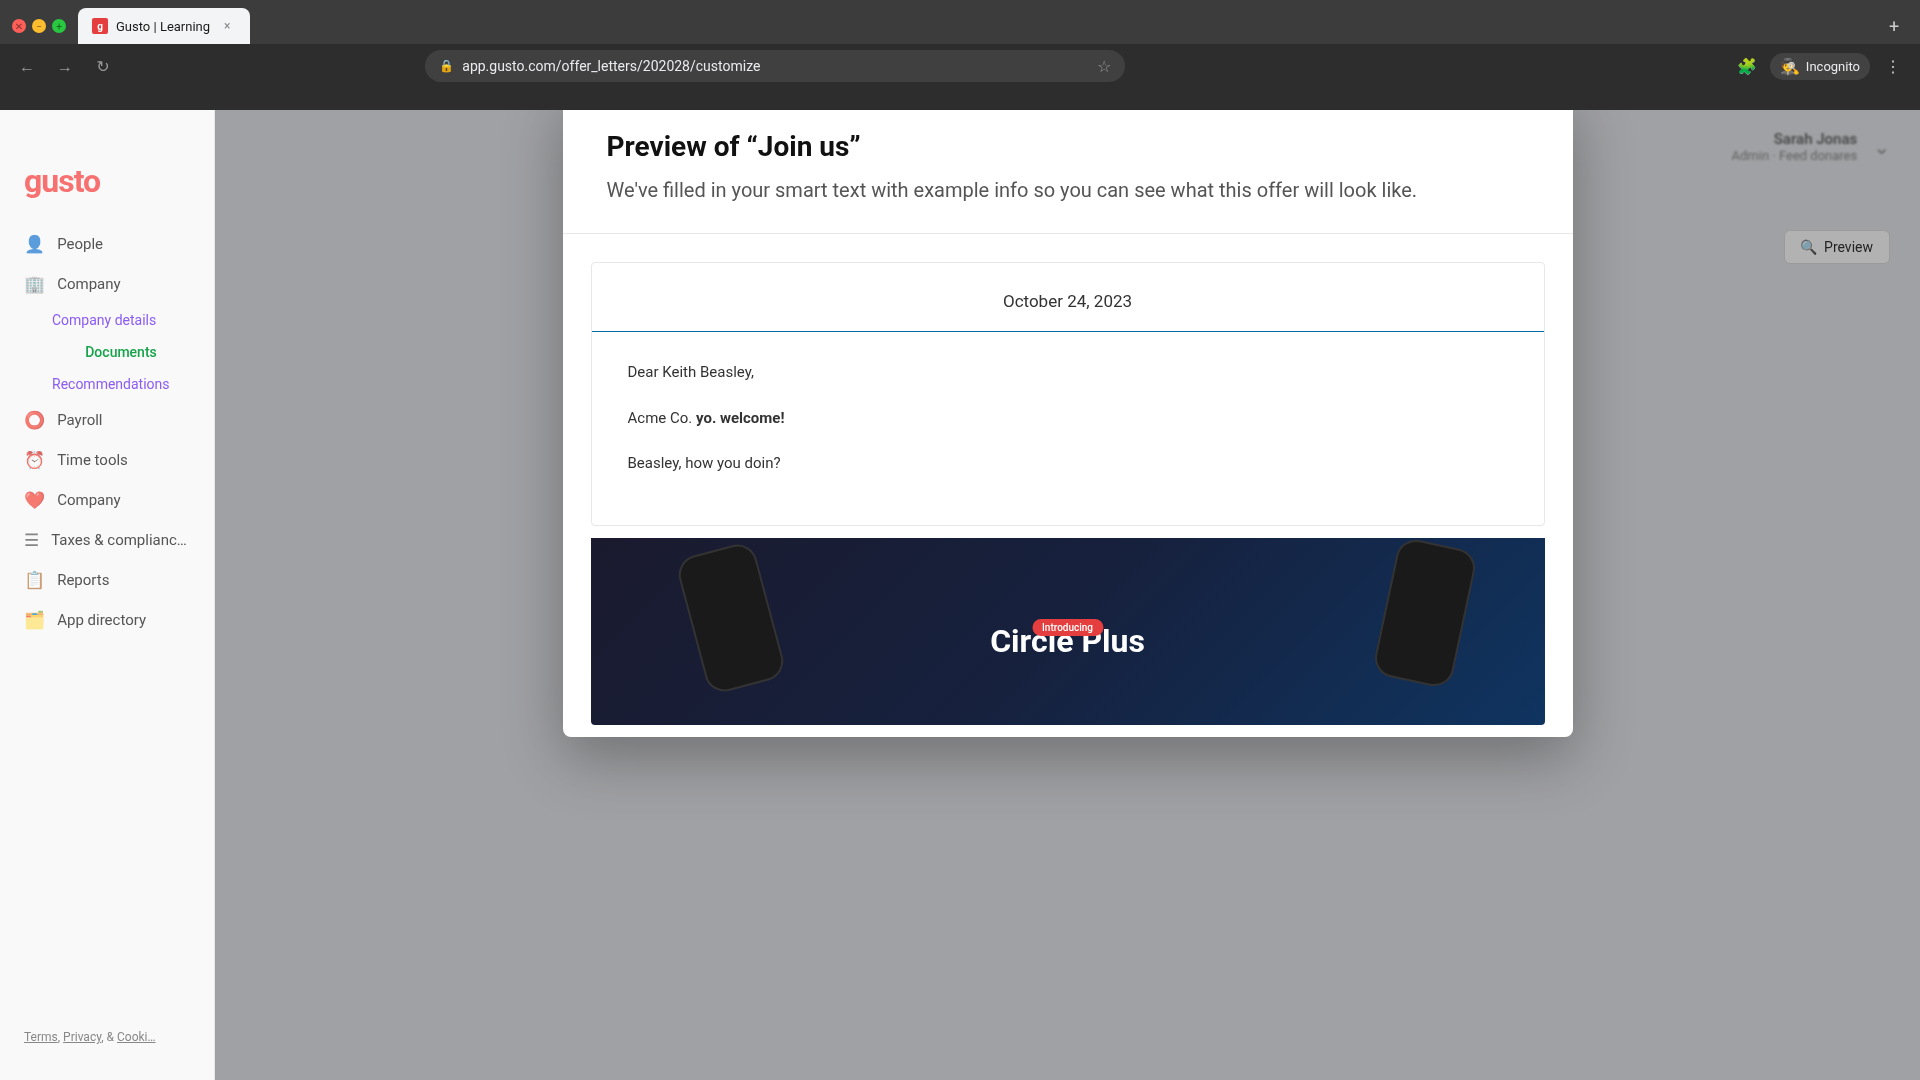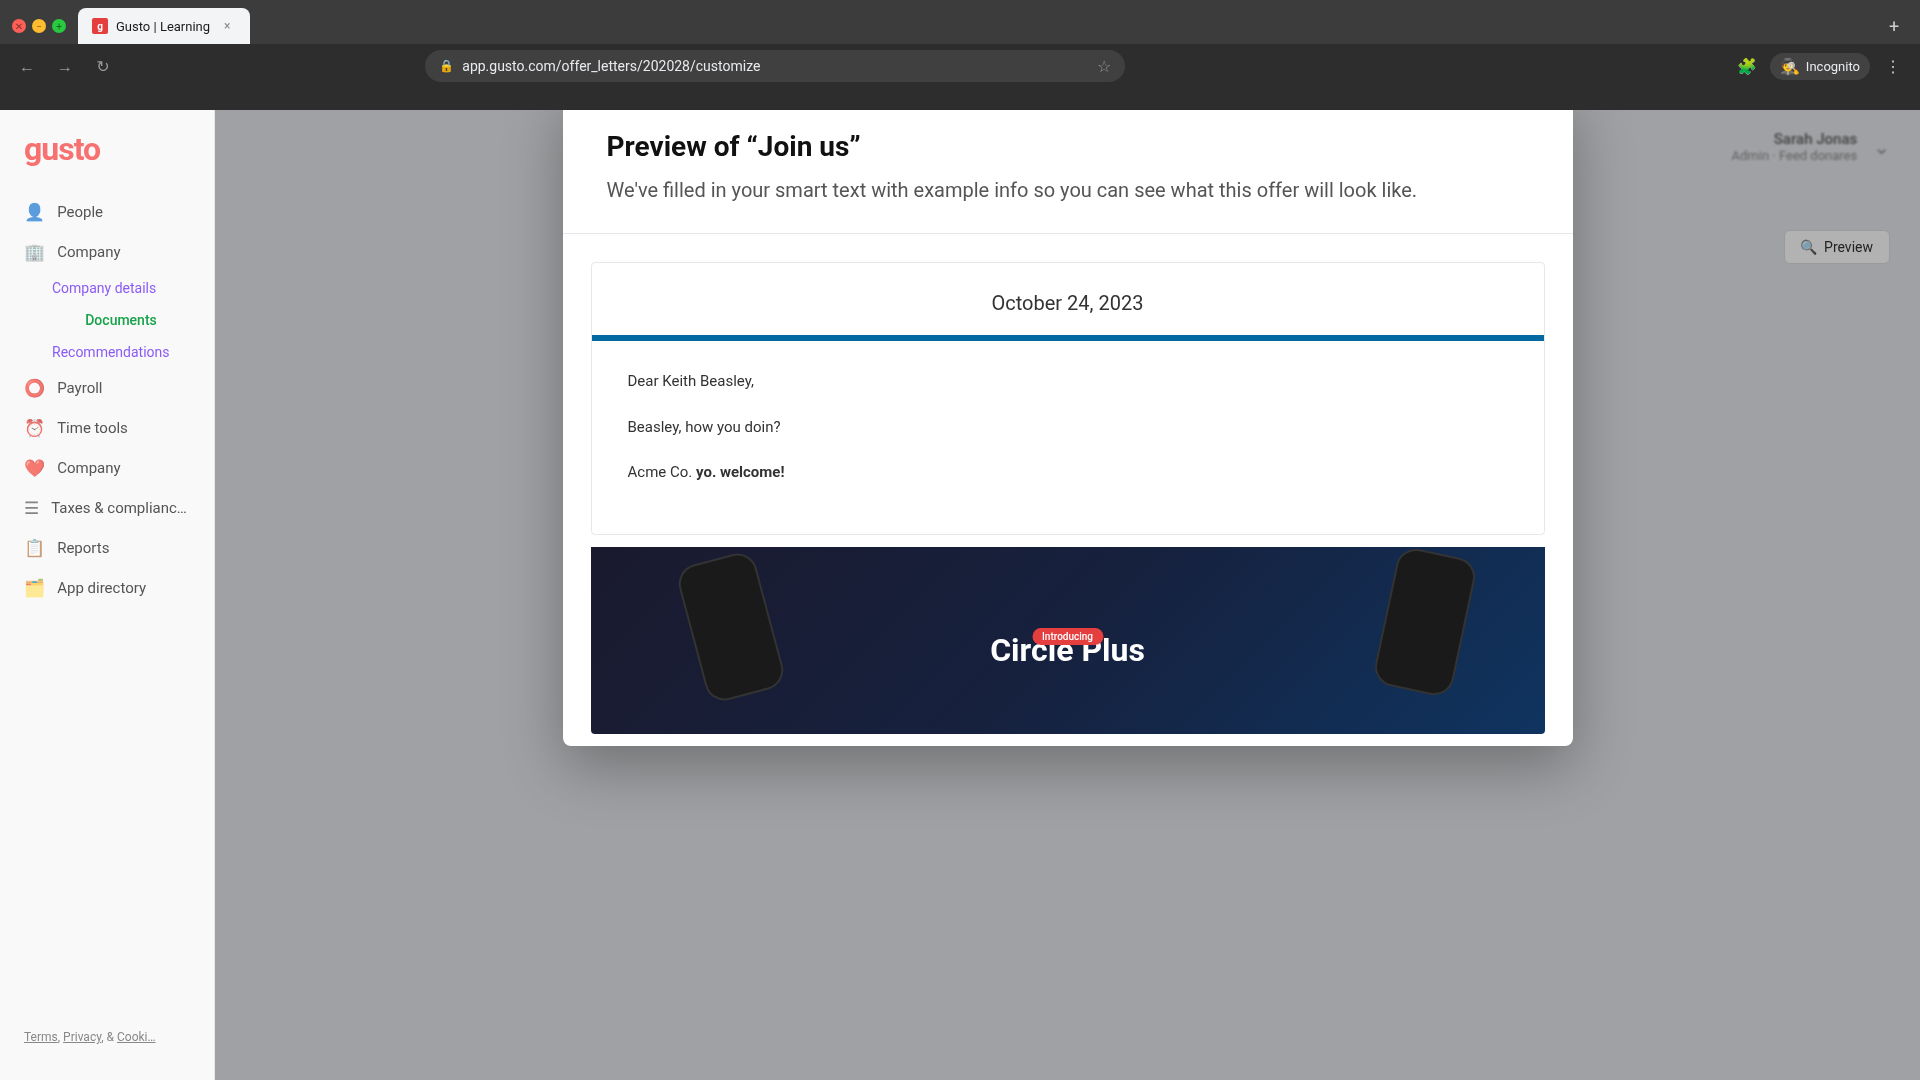--- a/index.html
+++ b/index.html
@@ -218,20 +218,21 @@
       background: #f9f9f9;
       border-right: 1px solid #e5e7eb;
       display: flex;
       flex-direction: column;
       padding: 20px 0;
       flex-shrink: 0;
     }
 
     .sidebar-logo {
       padding: 0 24px 24px;
+      margin-top: 32px;
     }
 
     .logo-text {
       font-size: 32px;
       font-weight: 700;
       color: #f87171;
       letter-spacing: -1px;
     }
 
     .sidebar-nav {
@@ -395,23 +396,23 @@
     .letter-container {
       margin: 28px 28px 0;
       border: 1px solid #e5e7eb;
       border-radius: 4px;
       background: white;
     }
 
     .letter-date {
       text-align: center;
       padding: 28px 0 20px;
-      font-size: 20px;
+      font-size: 17px;
       color: #333;
-      border-bottom: 6px solid #0369a1;
+      border-bottom: 1px solid #0369a1;
     }
 
     .letter-body {
       padding: 28px 36px;
       font-size: 15px;
       color: #333;
       line-height: 1.7;
     }
 
     .letter-greeting {
@@ -632,24 +633,24 @@
           <h1 class="modal-title">Preview of “Join us”</h1>
           <p class="modal-subtitle">We've filled in your smart text with example info so you can see what this offer will look like.</p>
         </div>
 
         <div class="modal-body">
 
           <div class="letter-container">
             <div class="letter-date">October 24, 2023</div>
             <div class="letter-body">
               <p class="letter-greeting">Dear Keith Beasley,</p>
-              <p class="letter-line">Beasley, how you doin?</p>
               <p class="letter-line">
                 <span>Acme Co. </span><span class="letter-bold">yo. welcome!</span>
               </p>
+              <p class="letter-line">Beasley, how you doin?</p>
             </div>
           </div>
 
           <div class="letter-image">
 
             <div class="phone-mockup phone-left"></div>
             <div class="phone-mockup phone-right"></div>
 
             <div style="display:flex; flex-direction:column; align-items:center; z-index:2;">
               <div class="letter-image-badge">Introducing</div>

